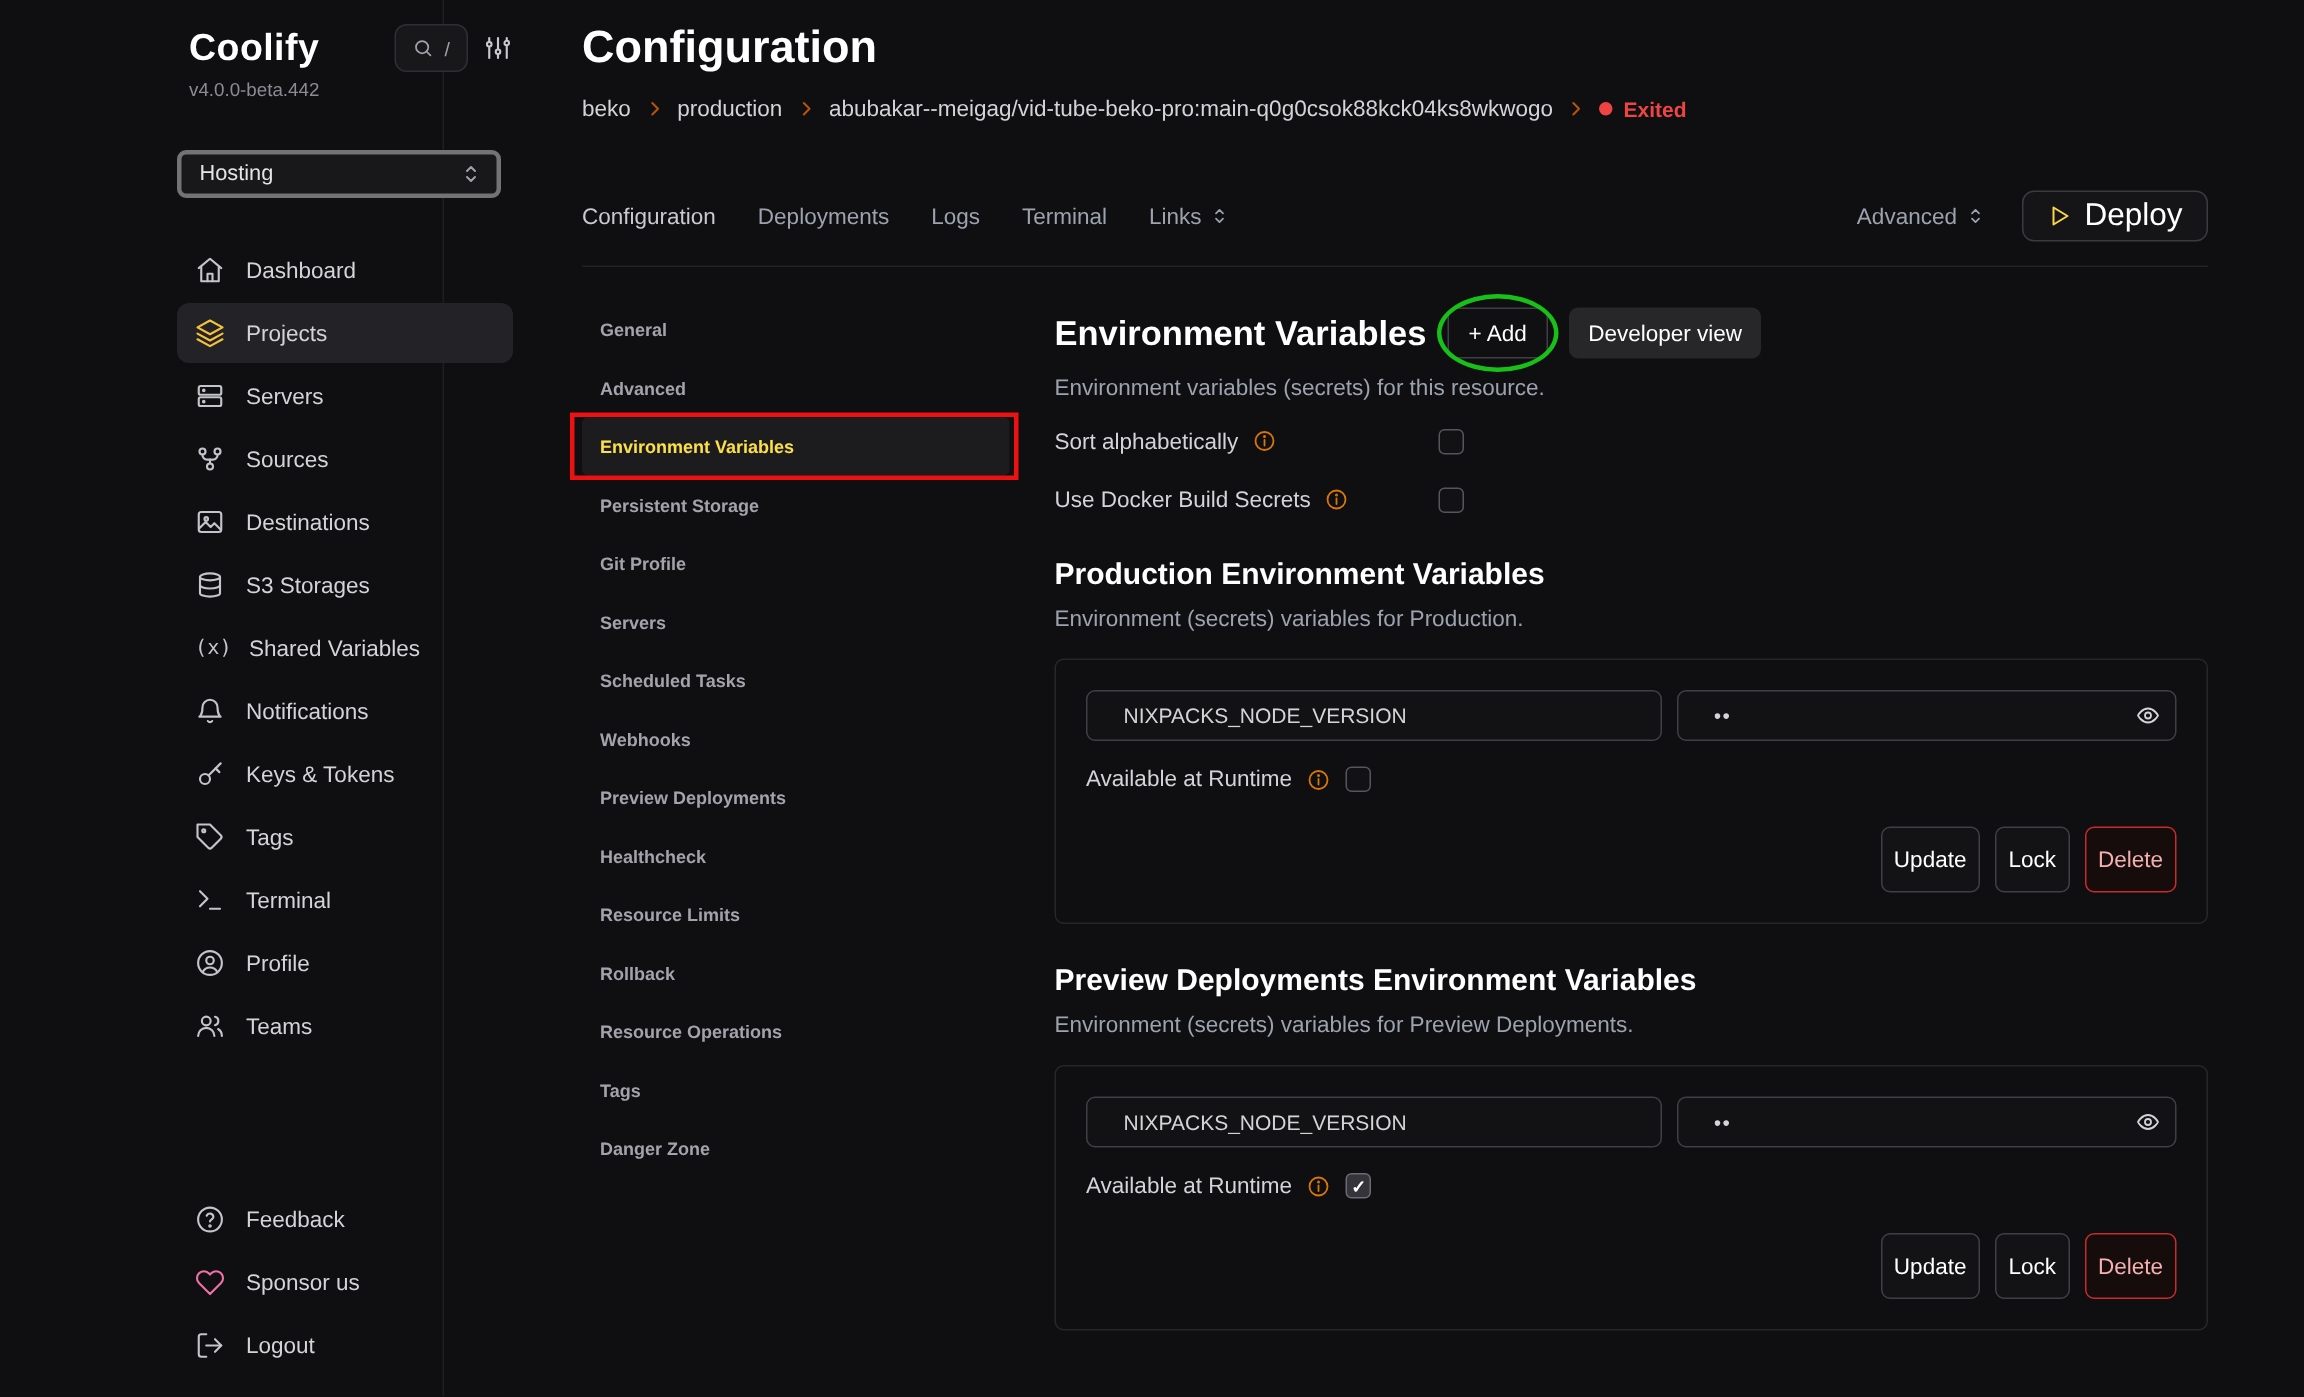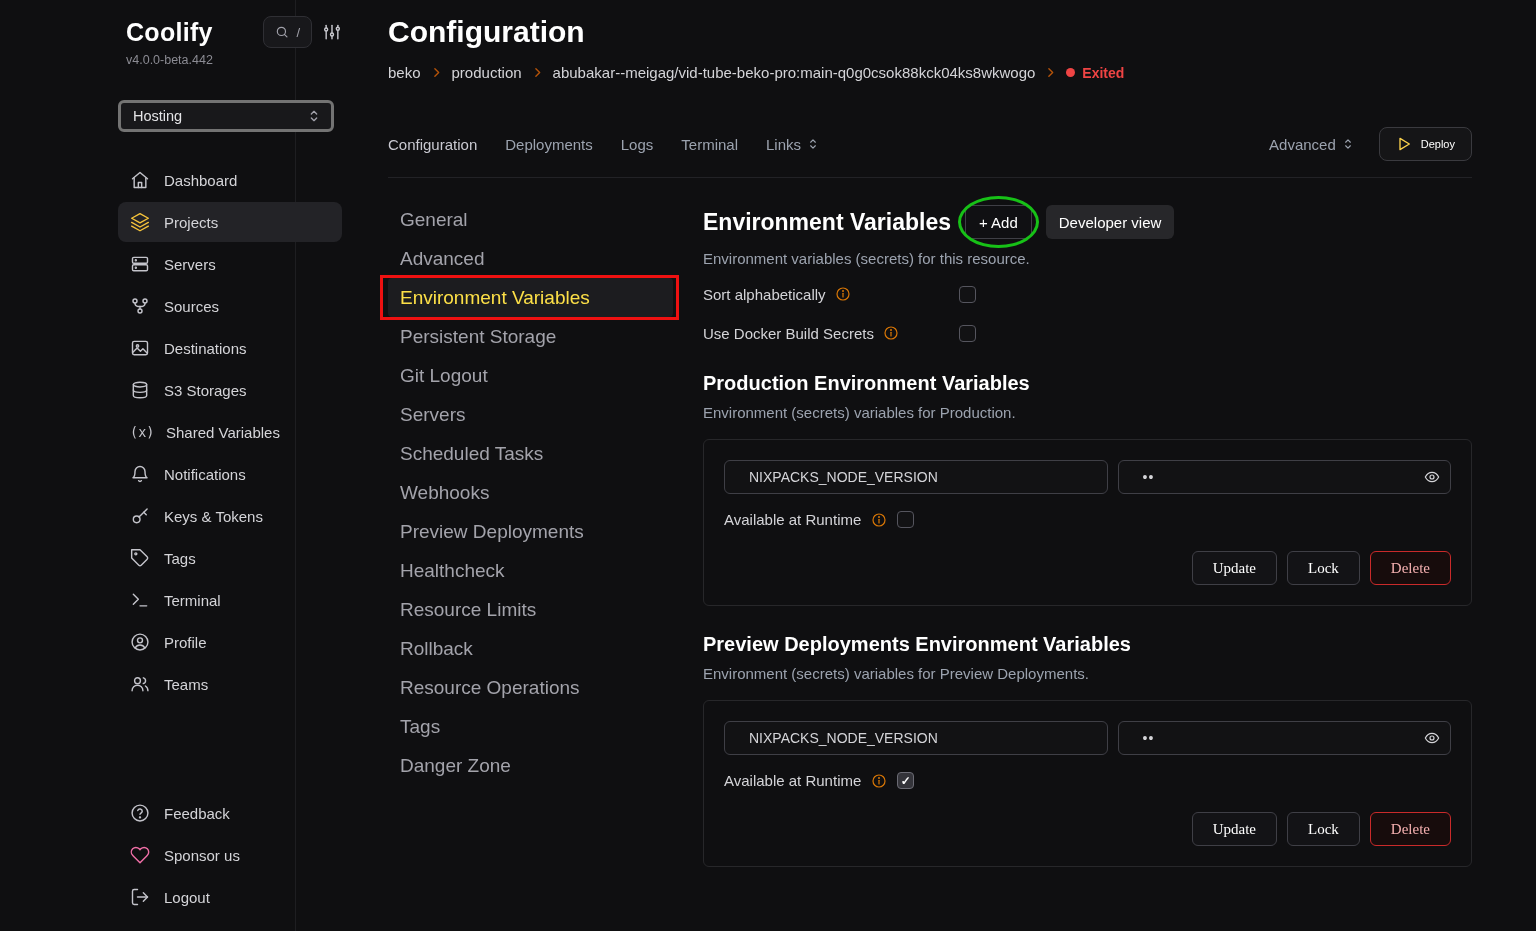--- a/index.html
+++ b/index.html
@@ -38,28 +38,28 @@
   .crumb-sep { color:#b45309; display:flex; }
   .status { display:flex; align-items:center; gap:7px; color:#ef4444; font-weight:bold; font-size:14px; }
   .status-dot { width:9px; height:9px; border-radius:50%; background:#ef4444; }
 
   .tabbar { margin-top:46px; display:flex; align-items:center; border-bottom:1px solid #222226; padding-bottom:16px; }
   .tabs { display:flex; align-items:center; gap:28px; }
   .tab { display:flex; align-items:center; gap:5px; color:#9ca3af; font-size:15px; cursor:pointer; }
   .tab.first { color:#c9c9d1; }
   .tab-right { margin-left:auto; display:flex; align-items:center; gap:24px; }
   .advanced-btn { background:none; border:none; color:#9ca3af; font-size:15px; display:flex; align-items:center; gap:5px; cursor:pointer; }
-  .deploy-btn { display:flex; align-items:center; gap:9px; height:34px; padding:0 16px; background:#151517; border:1px solid #3a3a3f; border-radius:8px; color:#ffffff; font-size:11px; cursor:pointer; }
+  .deploy-btn { display:flex; align-items:center; gap:9px; height:34px; padding:0 16px; background:#151517; border:1px solid #3a3a3f; border-radius:8px; color:#ffffff; font-size:21px; cursor:pointer; }
   .deploy-btn svg { color:#fcd34d; }
 
   .content { display:flex; margin-top:22px; gap:30px; }
 
   
   .subnav { width:285px; flex:none; display:flex; flex-direction:column; }
-  .sn-item { height:39px; display:flex; align-items:center; padding:0 12px; font-size:19px; color:#a3a3ab; border-radius:4px; cursor:pointer; }
+  .sn-item { height:39px; display:flex; align-items:center; padding:0 12px; font-size:12px; color:#a3a3ab; border-radius:4px; cursor:pointer;font-weight:bold; }
   .sn-item.active { color:#fde047; background:#1c1c1f; position:relative; }
   .annotation-rect { position:absolute; left:-8px; right:-6px; top:-3px; bottom:-3px; border:3px solid #ee1111; pointer-events:none; }
 
   
   .panel { flex:1; min-width:0; }
   .panel-head { display:flex; align-items:center; gap:14px; margin-top:5px; }
   .panel-title { font-size:23px; font-weight:bold; color:#ffffff; }
   .add-wrap { position:relative; display:inline-block; }
   .btn-add { height:34px; padding:0 13px; background:#101013; border:1px solid #3f3f46; border-radius:6px; color:#ffffff; font-size:15px; cursor:pointer; }
   .annotation-ellipse { position:absolute; left:-7px; right:-7px; top:-9px; bottom:-9px; border:3px solid #17c117; border-radius:50%; pointer-events:none; }
@@ -77,21 +77,21 @@
   .section-sub { margin-top:9px; color:#9ca3af; font-size:15px; }
 
   .var-card { margin-top:18px; border:1px solid #27272a; border-radius:6px; padding:20px; }
   .var-inputs { display:flex; gap:10px; }
   .txt-input { flex:1; height:34px; background:#121214; border:1px solid #3f3f46; border-radius:6px; color:#d4d4d8; font-size:14px; padding:0 24px; font-family:inherit; outline:none; min-width:0; }
   .value-wrap { flex:1; position:relative; display:flex; }
   .value-wrap .txt-input { width:100%; padding-right:42px; letter-spacing:1px; }
   .eye-btn { position:absolute; right:11px; top:50%; transform:translateY(-50%); color:#d4d4d8; cursor:pointer; display:flex; background:none; border:none; }
   .runtime-row { display:flex; align-items:center; gap:10px; margin-top:17px; color:#d4d4d8; font-size:15px; }
   .var-actions { display:flex; justify-content:flex-end; gap:10px; margin-top:23px; }
-  .btn { height:34px; padding:0 20px; border-radius:6px; font-size:15px; cursor:pointer;font-family:Liberation Serif, serif; }
+  .btn { height:44px; padding:0 8px; border-radius:6px; font-size:15px; cursor:pointer; }
   .btn-neutral { background:#131316; border:1px solid #3f3f46; color:#ffffff; }
   .btn-danger { background:#170c0c; border:1px solid #c92a2a; color:#f5b1b1; }
 </style>
 </head>
 <body>
 
 <aside class="sidebar">
   <div class="sb-inner">
     <div class="sb-header">
       <div class="logo">Coolify</div>
@@ -316,21 +316,21 @@
   <div class="content">
 
     <nav class="subnav">
       <div class="sn-item">General</div>
       <div class="sn-item">Advanced</div>
       <div class="sn-item active">
         <span>Environment Variables</span>
         <span class="annotation-rect"></span>
       </div>
       <div class="sn-item">Persistent Storage</div>
-      <div class="sn-item">Git Logout</div>
+      <div class="sn-item">Git Profile</div>
       <div class="sn-item">Servers</div>
       <div class="sn-item">Scheduled Tasks</div>
       <div class="sn-item">Webhooks</div>
       <div class="sn-item">Preview Deployments</div>
       <div class="sn-item">Healthcheck</div>
       <div class="sn-item">Resource Limits</div>
       <div class="sn-item">Rollback</div>
       <div class="sn-item">Resource Operations</div>
       <div class="sn-item">Tags</div>
       <div class="sn-item">Danger Zone</div>

